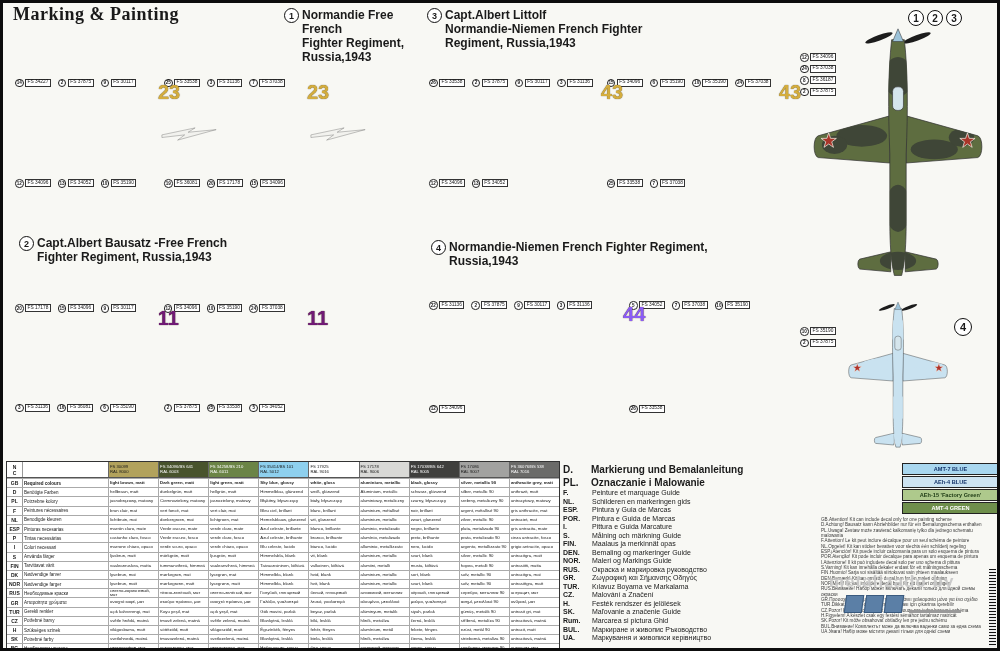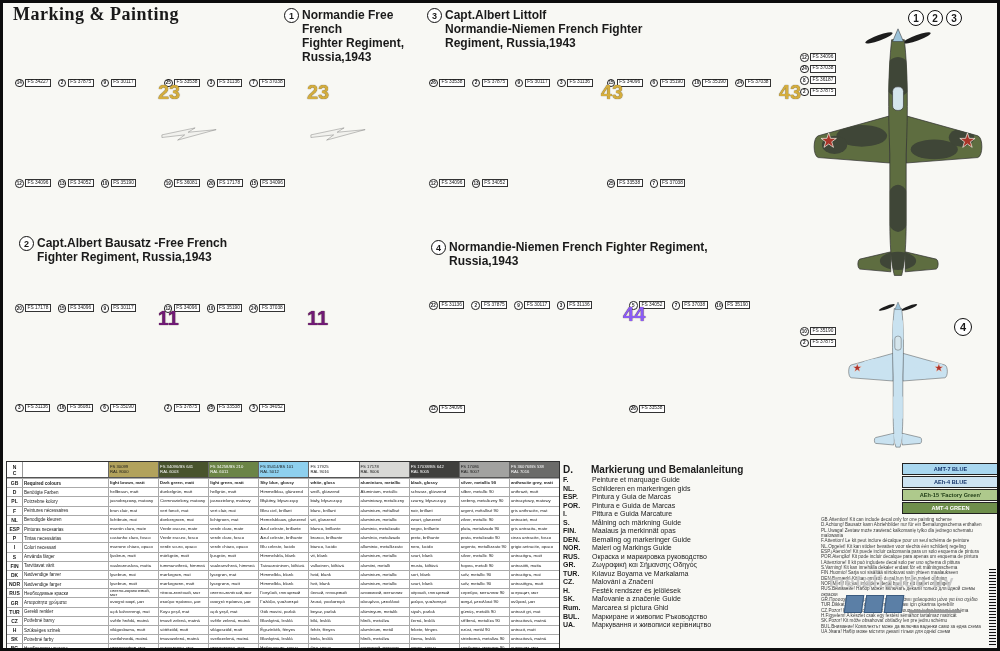--- a/index.html
+++ b/index.html
@@ -864,20 +864,24 @@
         </div>
 
       </div>
   </div>
 
   <div class="guide">
     <div class="guide-head">
       <span class="g-code">D.</span>
       <span>Markierung und Bemalanleitung</span>
     </div>
+    <div class="guide-head">
+      <span class="g-code">PL.</span>
+      <span>Oznaczanie i Malowanie</span>
+    </div>
     <div>
 
         <div class="g-item">
           <span class="g-code">F.</span>
           <span>Peinture et marquage Guide</span>
         </div>
 
         <div class="g-item">
           <span class="g-code">NL.</span>
           <span>Schilderen en markeringen gids</span>

